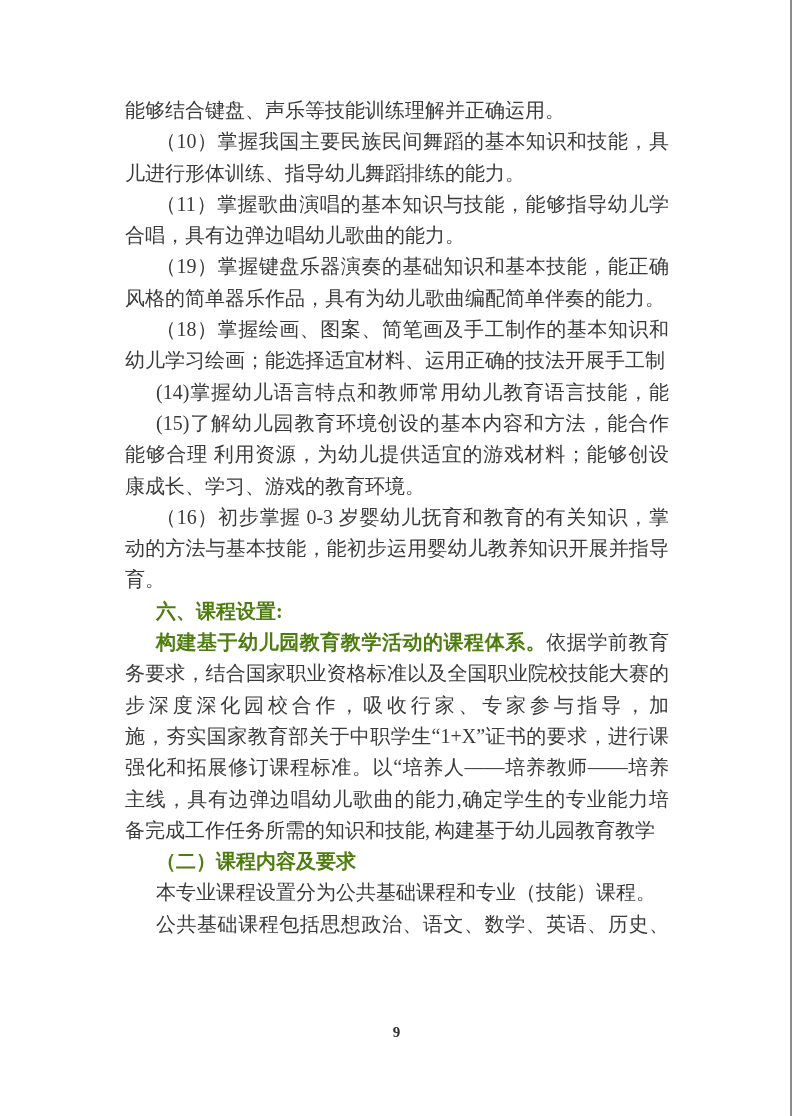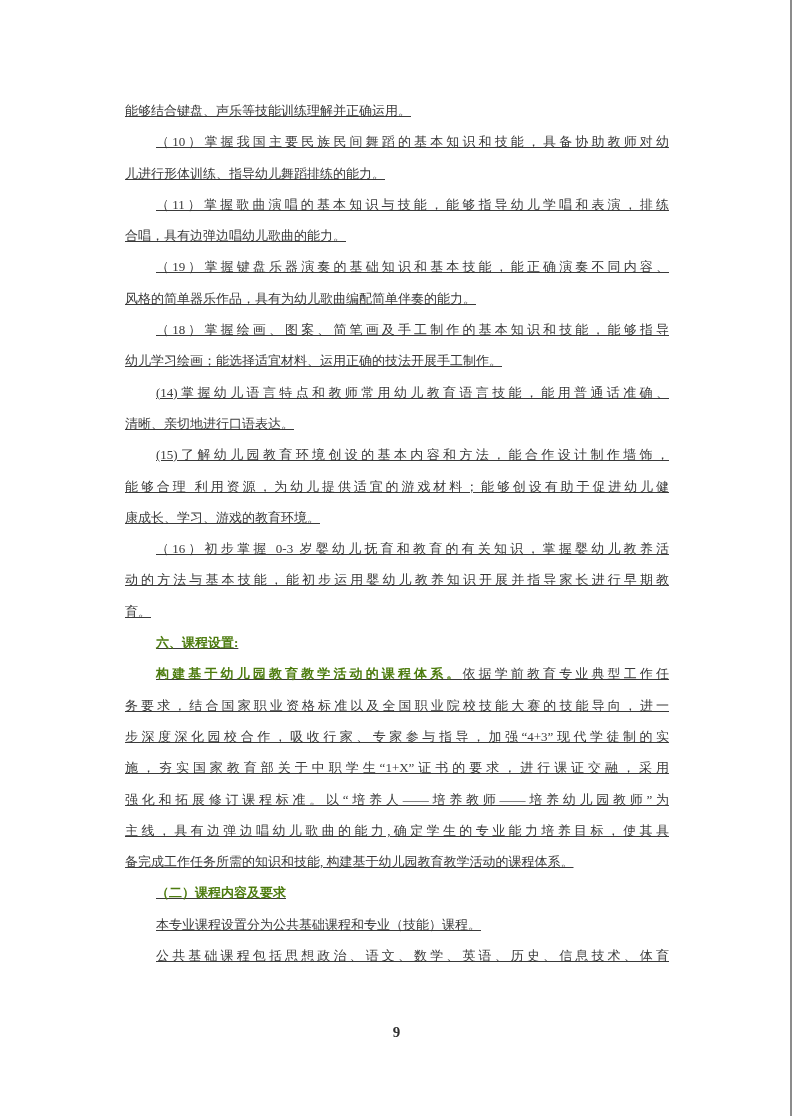--- a/index.html
+++ b/index.html
@@ -25,27 +25,26 @@
     height: 1116px;
     background: #8c8c8c;
   }
   .content {
     position: absolute;
     left: 125px;
     top: 95px;
     width: 544px;
   }
   .line {
-    font-size: 13px;
+    font-size: 20px;
     line-height: 31.3px;
     height: 31.3px;
     color: #3a3a3a;
     text-align: left;
     overflow: hidden;
-    text-decoration: underline;
   }
   .line.fill {
     text-align: justify;
     text-align-last: justify;
   }
   .line.indent {
     padding-left: 31px;
   }
   .seg.bold {
     font-weight: bold;
@@ -71,21 +70,20 @@
       <div class="line"><span class="seg">能够结合键盘、声乐等技能训练理解并正确运用。</span></div>
       <div class="line indent fill"><span class="seg">（10）掌握我国主要民族民间舞蹈的基本知识和技能，具备协助教师对幼</span></div>
       <div class="line"><span class="seg">儿进行形体训练、指导幼儿舞蹈排练的能力。</span></div>
       <div class="line indent fill"><span class="seg">（11）掌握歌曲演唱的基本知识与技能，能够指导幼儿学唱和表演，排练</span></div>
       <div class="line"><span class="seg">合唱，具有边弹边唱幼儿歌曲的能力。</span></div>
       <div class="line indent fill"><span class="seg">（19）掌握键盘乐器演奏的基础知识和基本技能，能正确演奏不同内容、</span></div>
       <div class="line"><span class="seg">风格的简单器乐作品，具有为幼儿歌曲编配简单伴奏的能力。</span></div>
       <div class="line indent fill"><span class="seg">（18）掌握绘画、图案、简笔画及手工制作的基本知识和技能，能够指导</span></div>
       <div class="line"><span class="seg">幼儿学习绘画；能选择适宜材料、运用正确的技法开展手工制作。</span></div>
       <div class="line indent fill"><span class="seg">(14)掌握幼儿语言特点和教师常用幼儿教育语言技能，能用普通话准确、</span></div>
-      <div class="line"><span class="seg">清晰、亲切地进行口语表达。</span></div>
       <div class="line indent fill"><span class="seg">(15)了解幼儿园教育环境创设的基本内容和方法，能合作设计制作墙饰，</span></div>
       <div class="line fill"><span class="seg">能够合理 利用资源，为幼儿提供适宜的游戏材料；能够创设有助于促进幼儿健</span></div>
       <div class="line"><span class="seg">康成长、学习、游戏的教育环境。</span></div>
       <div class="line indent fill"><span class="seg">（16）初步掌握 0-3 岁婴幼儿抚育和教育的有关知识，掌握婴幼儿教养活</span></div>
       <div class="line fill"><span class="seg">动的方法与基本技能，能初步运用婴幼儿教养知识开展并指导家长进行早期教</span></div>
       <div class="line"><span class="seg">育。</span></div>
       <div class="line indent"><span class="seg bold">六、课程设置:</span></div>
       <div class="line indent fill"><span class="seg bold">构建基于幼儿园教育教学活动的课程体系。</span><span class="seg">依据学前教育专业典型工作任</span></div>
       <div class="line fill"><span class="seg">务要求，结合国家职业资格标准以及全国职业院校技能大赛的技能导向，进一</span></div>
       <div class="line fill"><span class="seg">步深度深化园校合作，吸收行家、专家参与指导，加强“4+3”现代学徒制的实</span></div>

